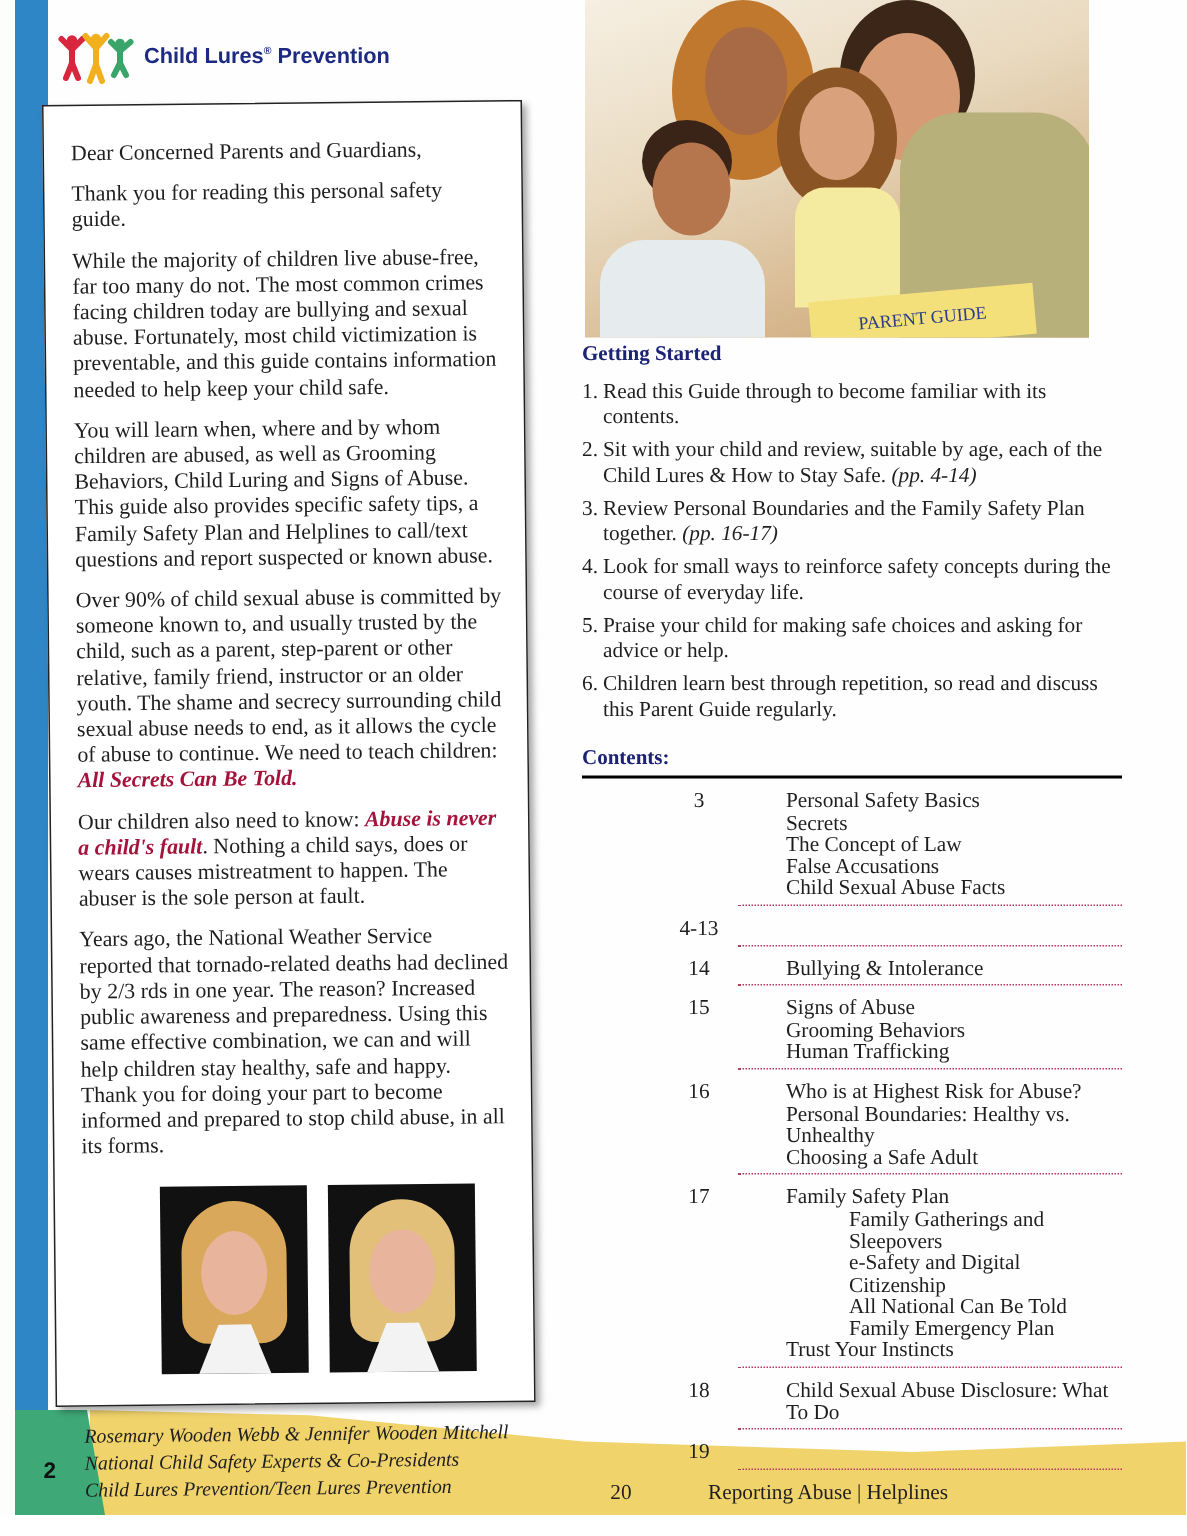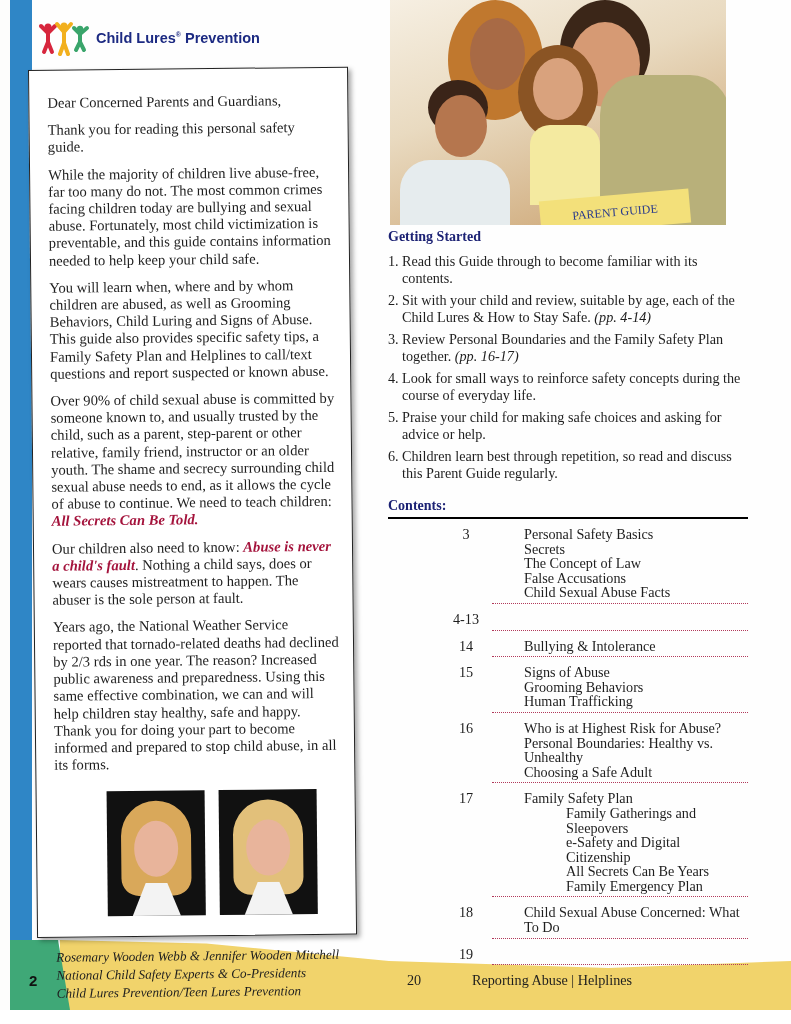--- a/index.html
+++ b/index.html
@@ -247,28 +247,29 @@
         <div>Personal Boundaries: Healthy vs. Unhealthy</div>
         <div>Choosing a Safe Adult</div>
       </div>
     </div>
     <div class="toc-row sep" style="padding-top:8px">
       <span class="pg">17</span>
       <div class="lines">
         <div>Family Safety Plan</div>
         <div class="indent">Family Gatherings and Sleepovers</div>
         <div class="indent">e-Safety and Digital Citizenship</div>
-        <div class="indent">All Secrets Can Be Years</div>
+        <div class="indent">All National Can Be Told</div>
         <div class="indent">Family Emergency Plan</div>
+        <div>Trust Your Instincts</div>
       </div>
     </div>
     <div class="toc-row sep" style="padding-top:8px">
       <span class="pg">18</span>
       <div class="lines">
-          <div>Child Sexual Abuse Concerned: What To Do</div>
+          <div>Child Sexual Abuse Disclosure: What To Do</div>
         </div>
     </div>
     <div class="toc-row sep" style="padding-top:8px">
       <span class="pg">19</span>
     </div>
     <div class="toc-row" style="padding-top:8px">
       <span class="pg">20</span>
       <div class="lines">
           <div>Reporting Abuse | Helplines</div>
         </div>

